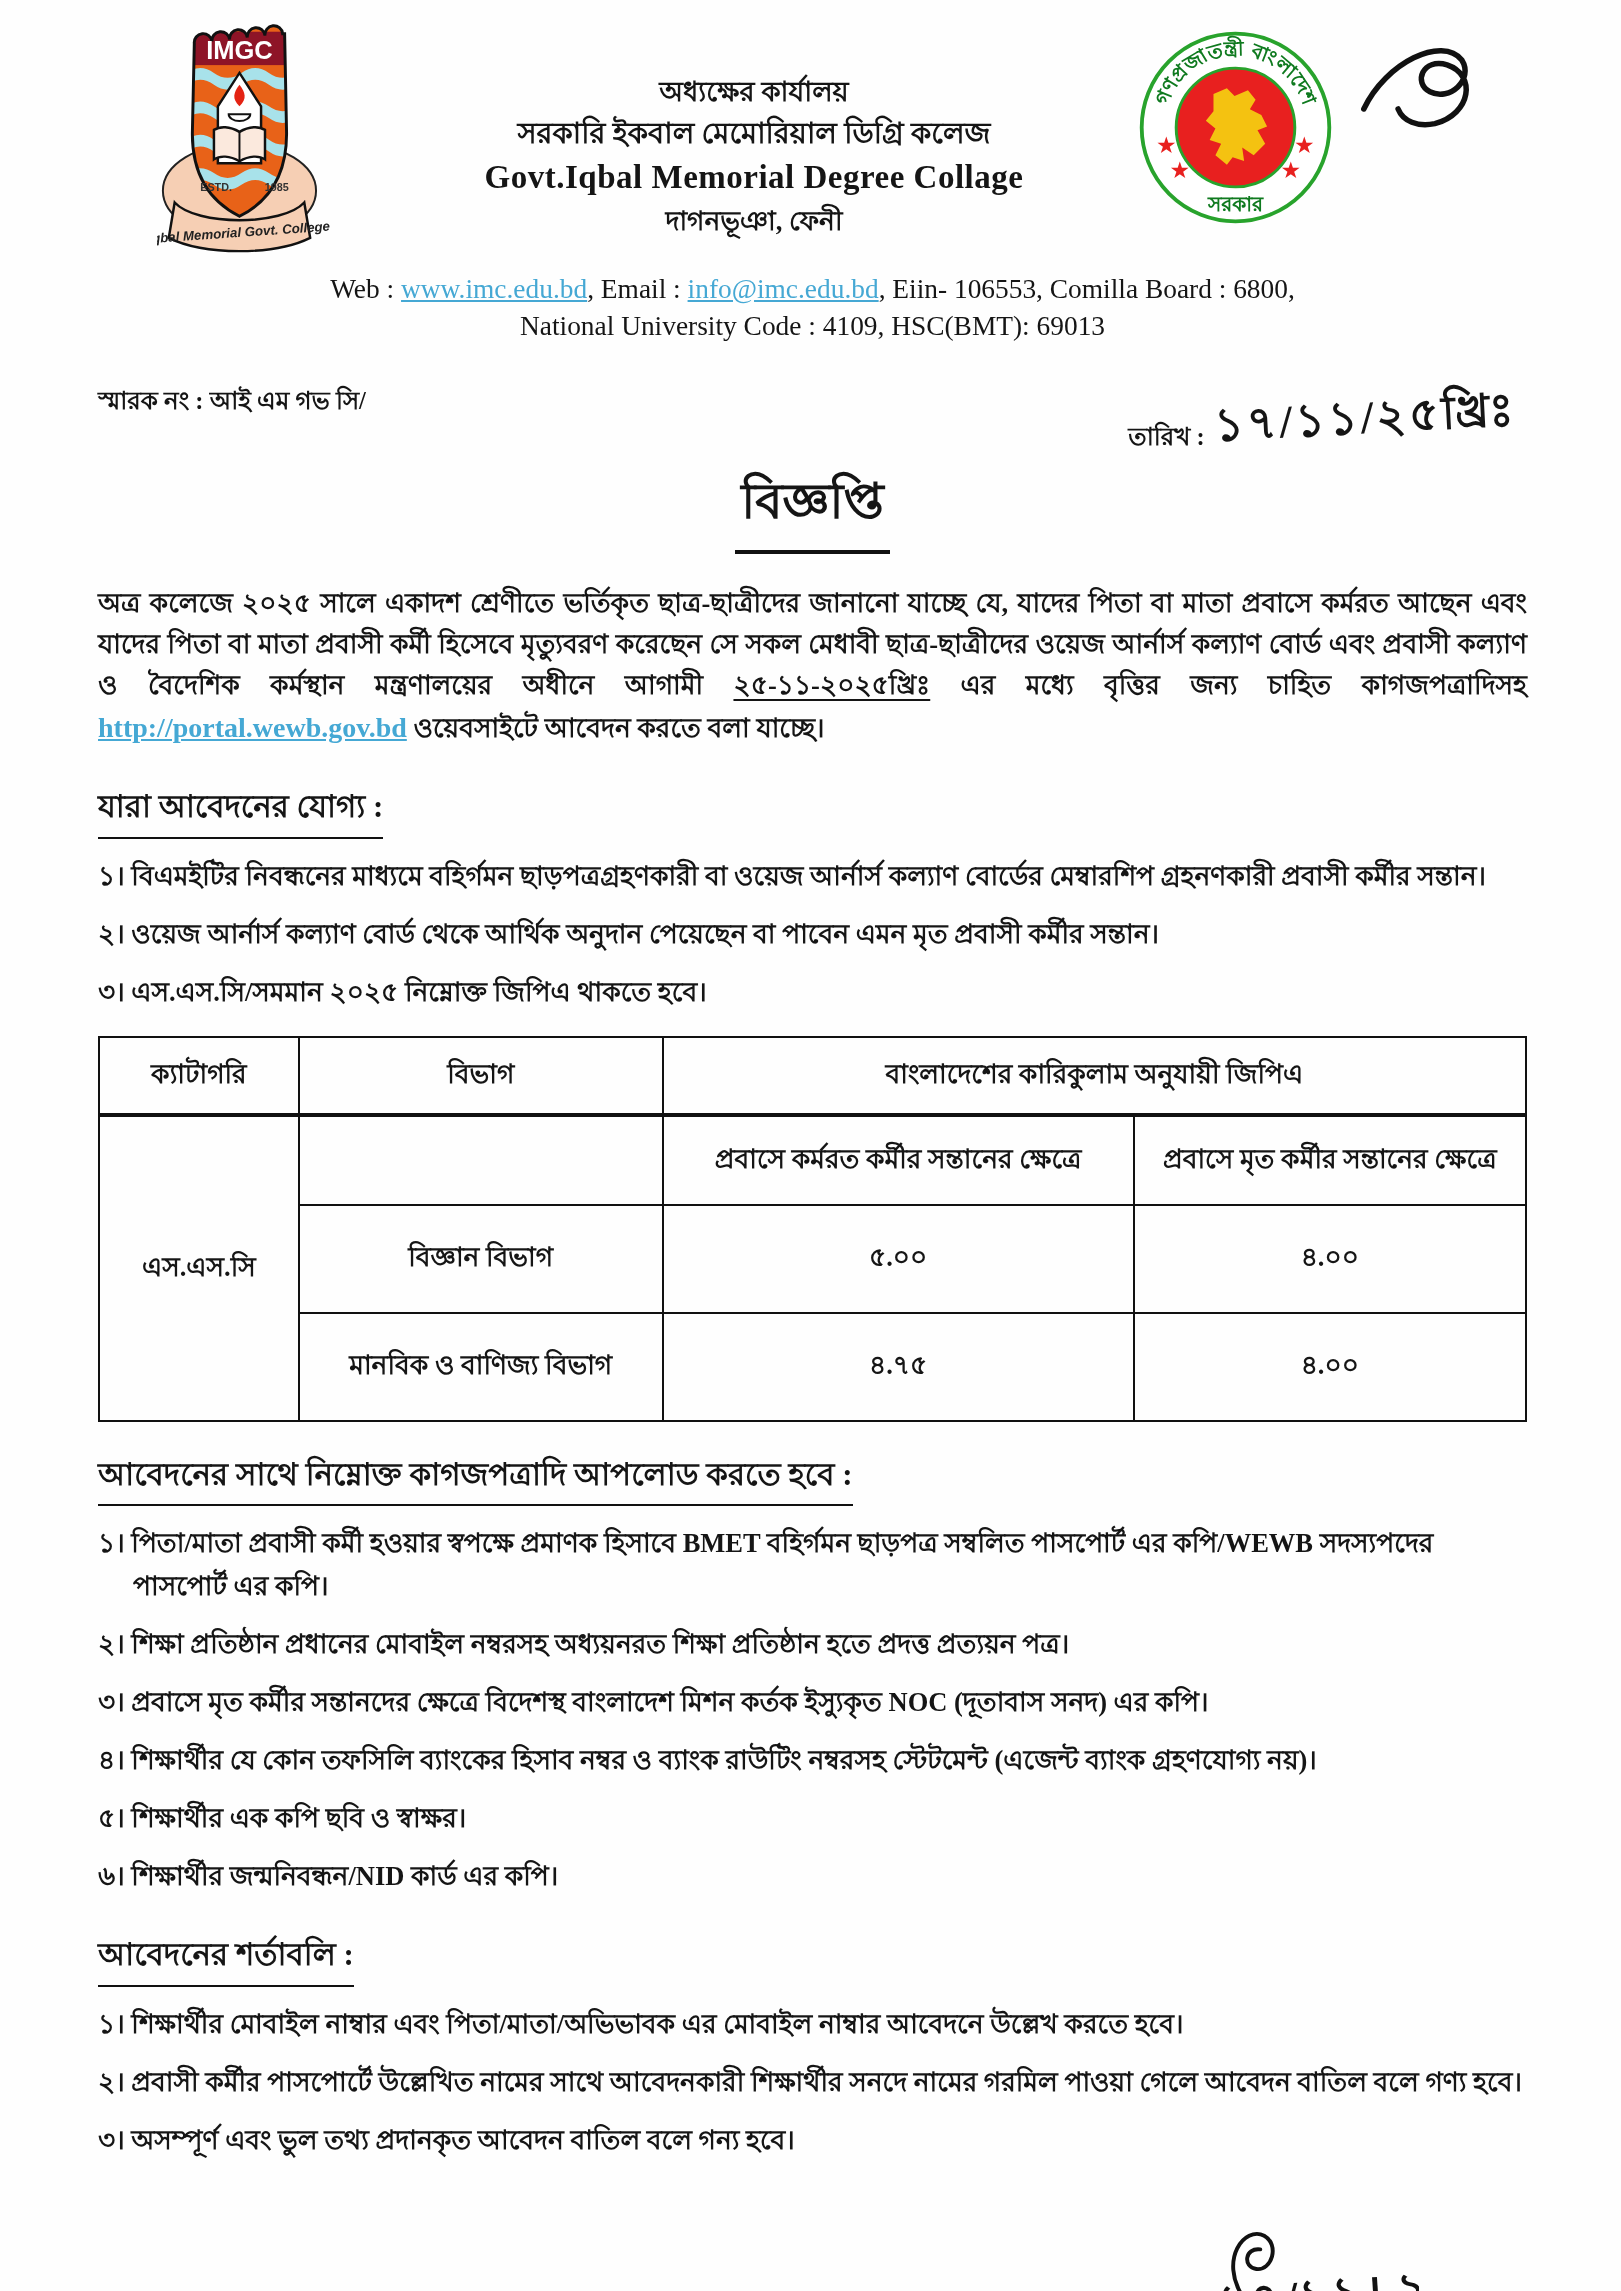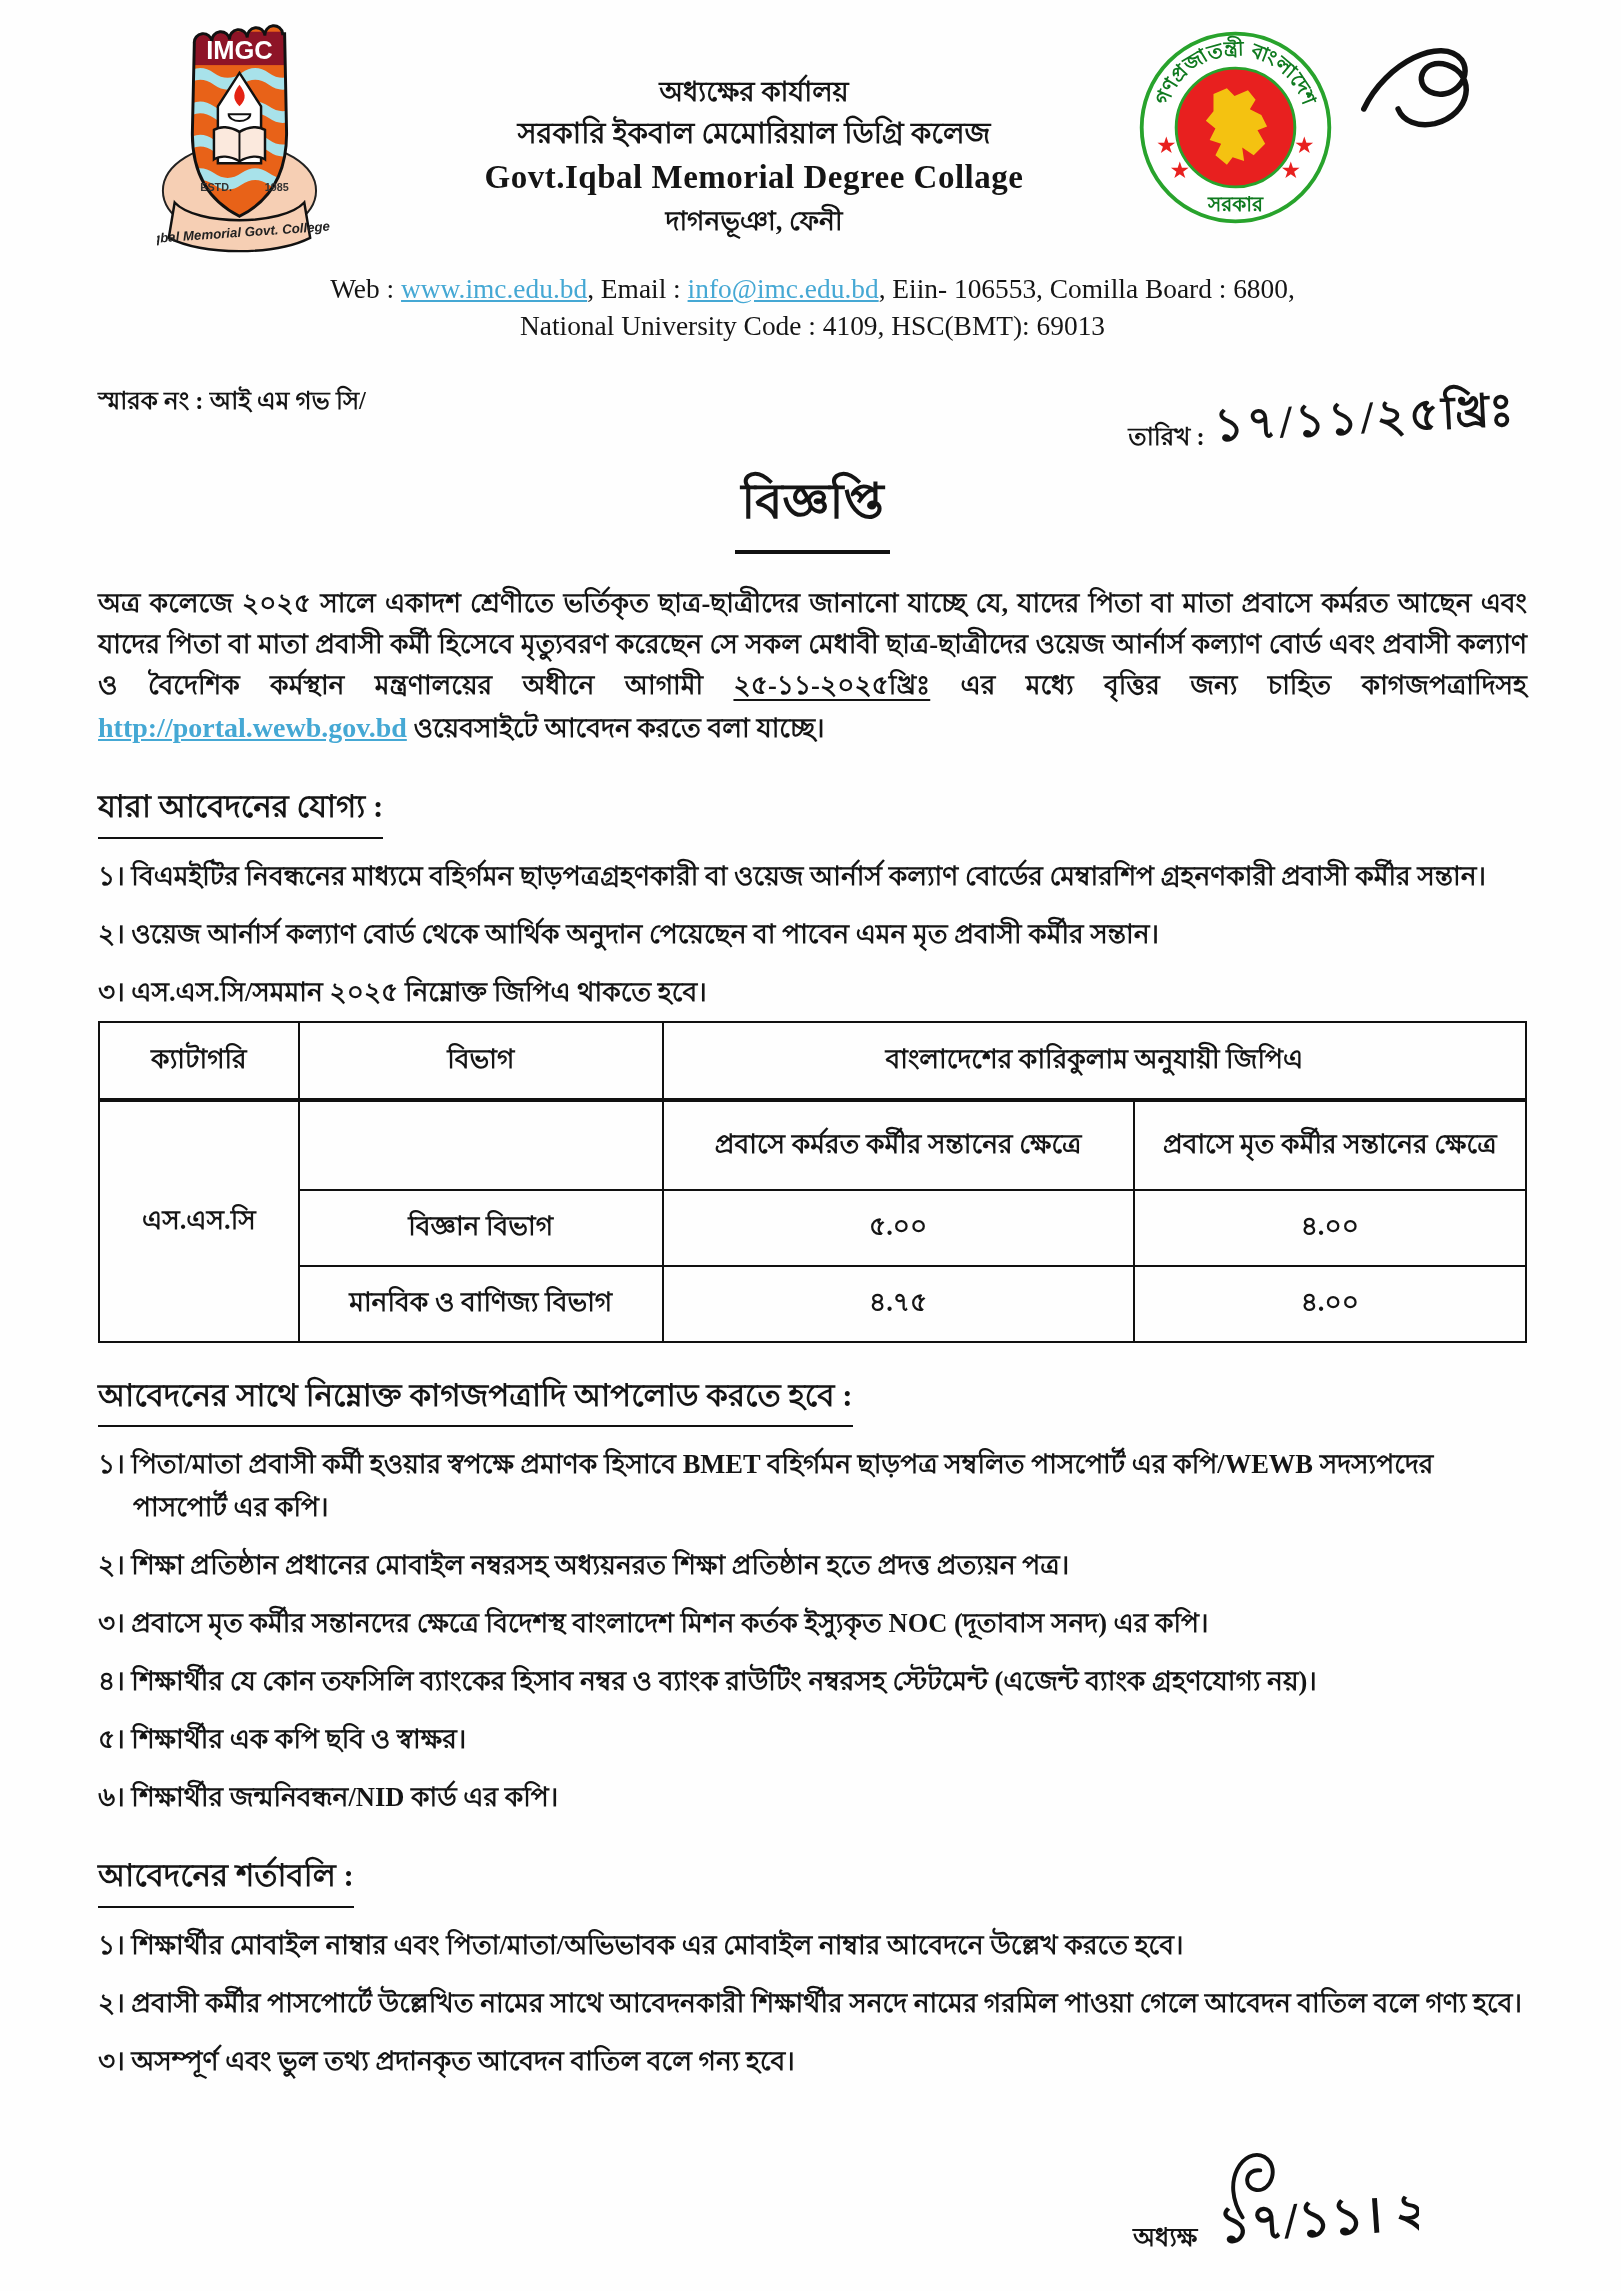--- a/index.html
+++ b/index.html
@@ -38,30 +38,30 @@
   .intro { margin-top:29px; font-size:26.5px; line-height:1.55; text-align:justify; font-weight:bold; }
   .deadline { font-weight:bold; text-decoration:underline; text-underline-offset:4.9px; }
   .url-link { color:#45a8d4; text-decoration:underline; font-size:28px; cursor:pointer; }
 
   .sec-head { display:inline-block; font-size:31px; font-weight:bold; border-bottom:2.9px solid #111;
               padding-bottom:2.9px; margin-top:33px; }
   .num-item { font-size:26.5px; font-weight:bold; line-height:1.6; padding-left:35px; text-indent:-35px;
               margin-top:15.7px; }
 
   
-  table.gpa { border-collapse:collapse; width:100%; margin-top:8px;border-radius:25px; }
+  table.gpa { border-collapse:collapse; width:100%; margin-top:23px;border-radius:25px; }
   table.gpa th, table.gpa td { border:2px solid #111; font-size:26.5px; font-weight:bold; text-align:center;
                                padding:5.9px 7.8px; }
   table.gpa tr.toprow th { border-bottom:4.9px solid #111; height:78px; }
   table.gpa .c1 { width:14%; }
   table.gpa .c2 { width:25.5%; }
   table.gpa .c3 { width:33%; }
   table.gpa .c4 { width:27.5%; }
   table.gpa td.sub { height:90px; }
-  table.gpa td.val { height:76px; }
+  table.gpa td.val { height:108px; }
 
   
   .sign-block { width:510px; margin-left:auto; margin-top:59px; text-align:center; position:relative; }
   .sign-svg { width:294px; margin-left:108px; display:block; }
   .sign-designation { font-size:25.5px; font-weight:bold; text-align:left; margin-left:116px; margin-top:-51px; }
 </style>
 </head>
 <body>
 
 <div class="page">

